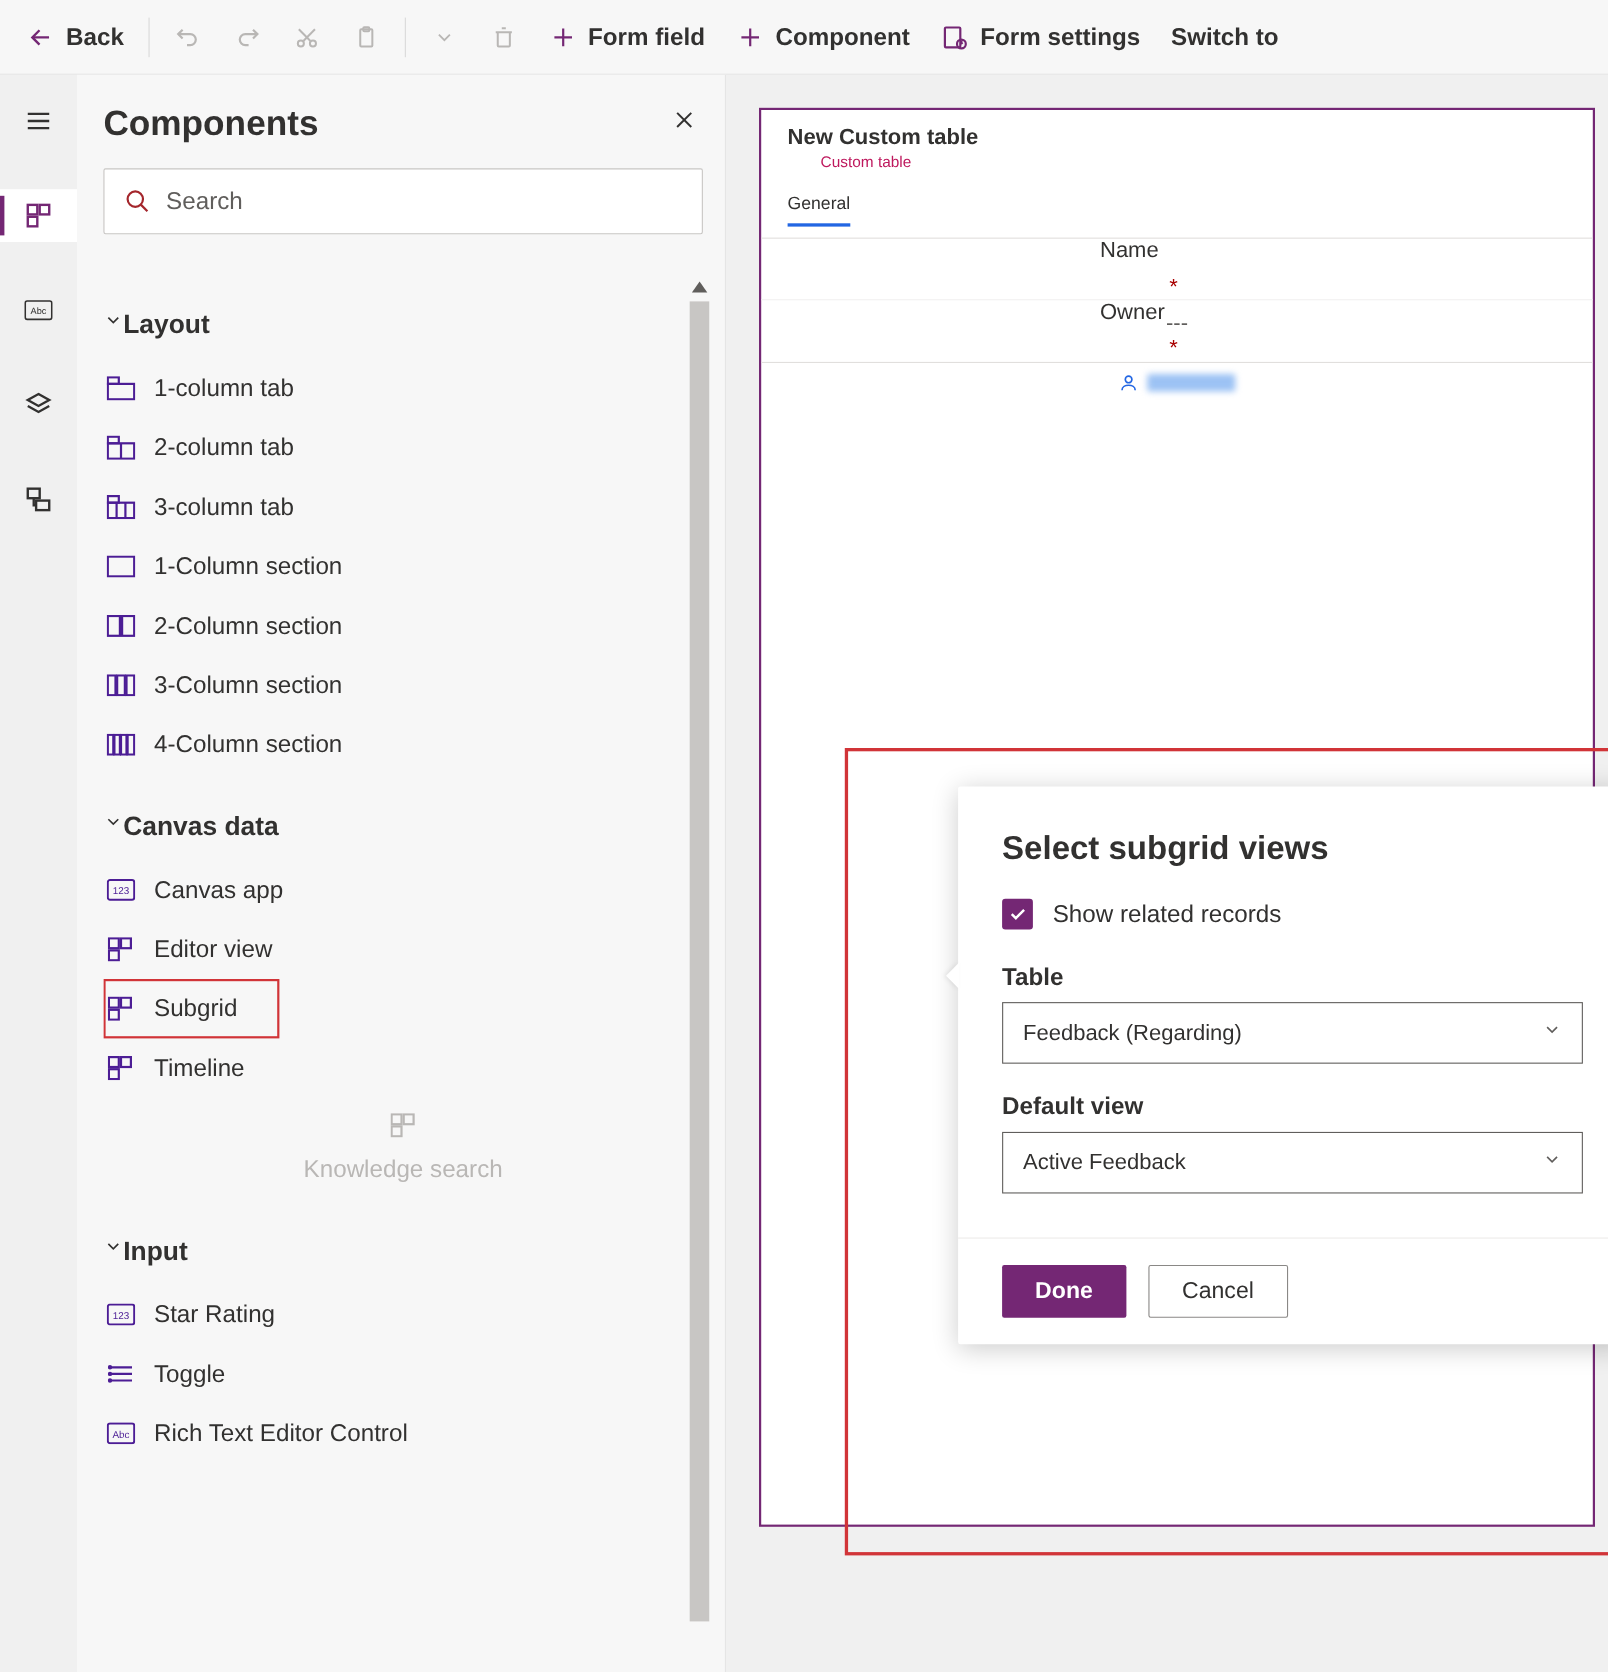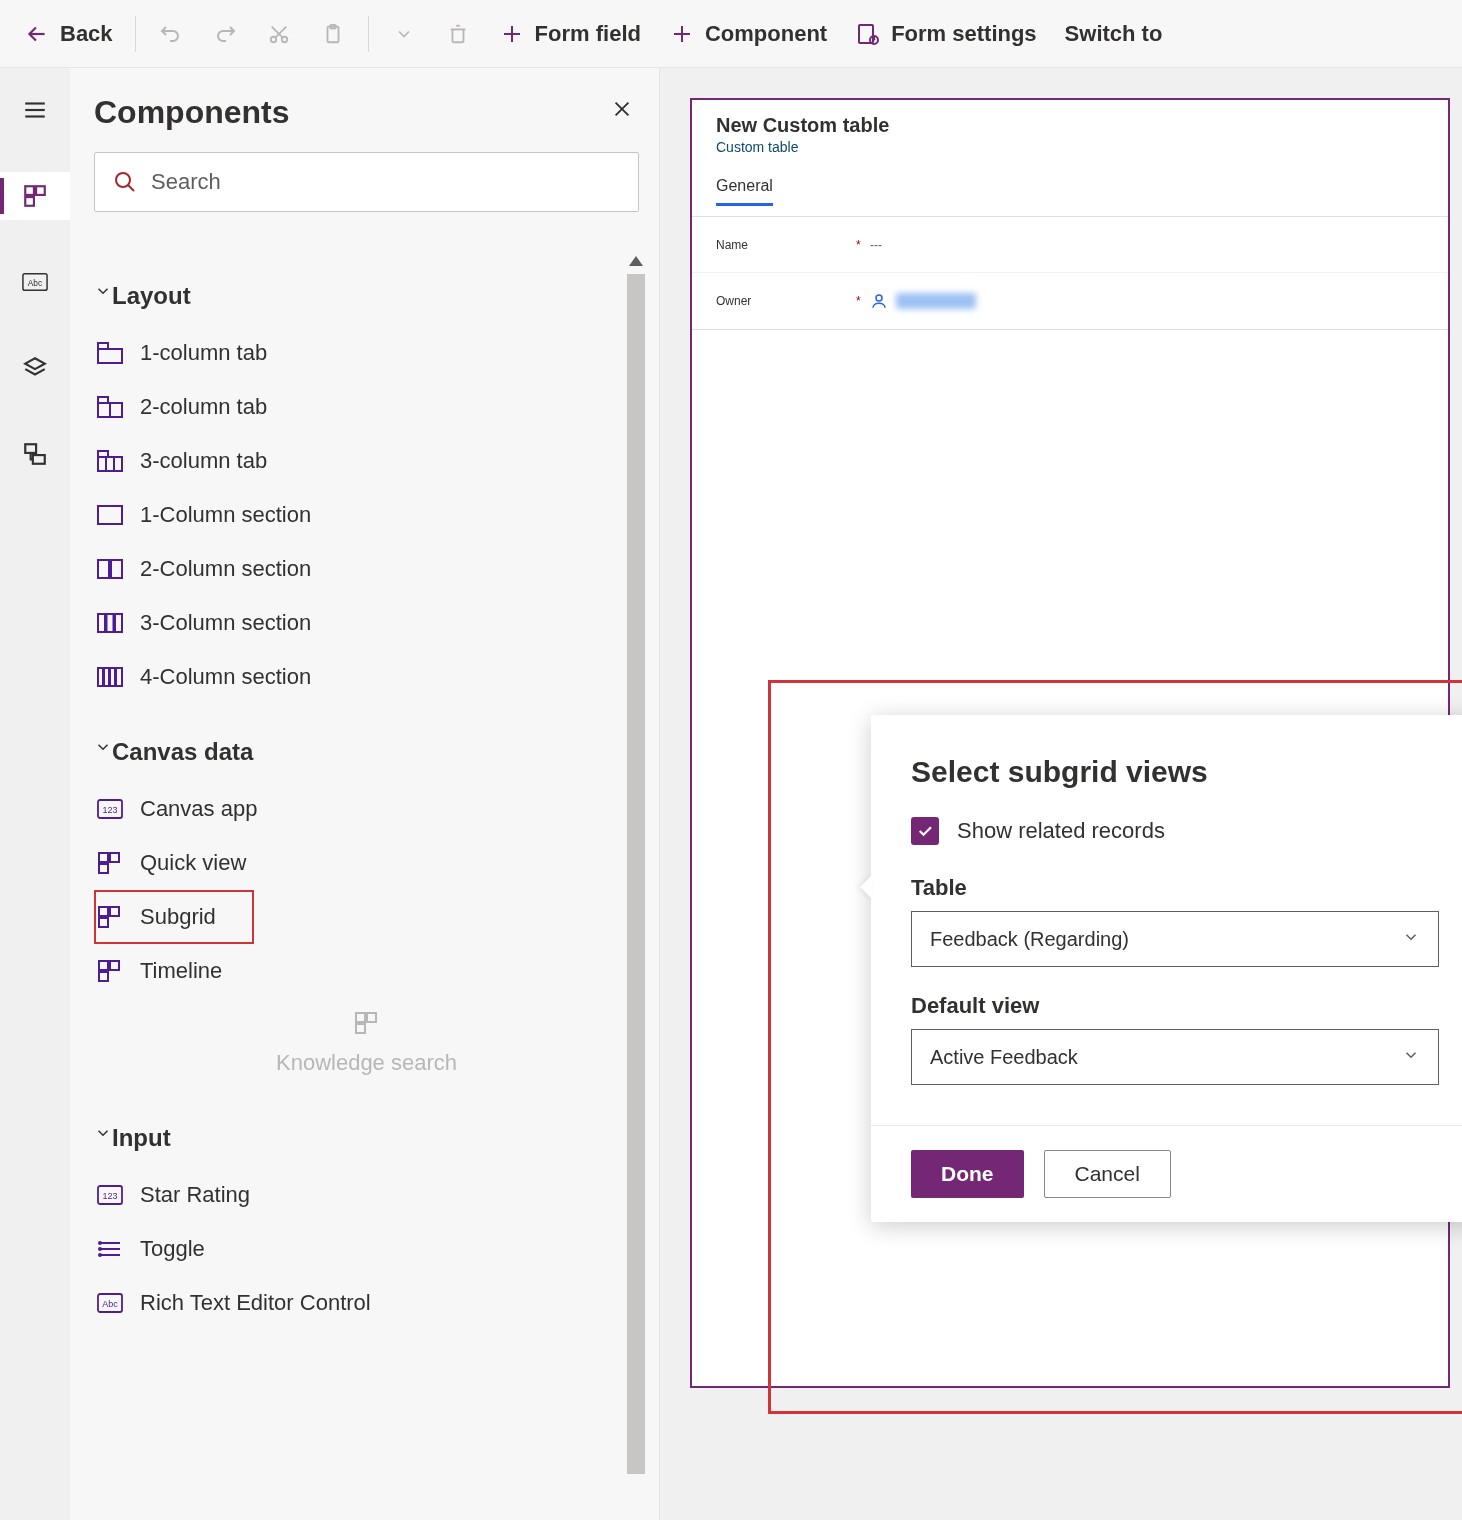--- a/index.html
+++ b/index.html
@@ -42,25 +42,25 @@
   .comp-item.disabled { color:#b9b7b5;flex-direction:column; }
   .comp-item .ci-icon { width:28px; height:22px; display:flex; align-items:center; justify-content:center; color:#4c1d95; }
   .comp-item.disabled .ci-icon { color:#b9b7b5; }
   .comp-item.highlight { outline:2px solid #d13438; outline-offset:-2px; padding-right:14px; width:160px; }
 
   
   .canvas-wrap { position:absolute; top:68px; left:660px; right:0; bottom:0; background:#f0f0f0; padding:30px 0 0 30px; }
   .form-card { width:760px; min-height:1290px; background:#fff; border:2px solid #742774; position:relative; }
   .form-head { padding:14px 24px 6px 24px; }
   .form-title { font-size:20px; font-weight:600; }
-  .form-sub { font-size:14px; color:#0c4a6e; margin-top:2px; }
+  .form-sub { font-size:14px; color:#be185d; margin-top:2px;margin-left:30px; }
   .form-tabs { padding:0 24px; margin-top:12px; }
   .form-tab { display:inline-block; font-size:16px; padding:4px 0 8px 0; border-bottom:3px solid #2266e3; font-weight:400; }
   .field-block { border-top:1px solid #e1dfdd; border-bottom:1px solid #e1dfdd; margin-top:10px; }
-  .field-row { display:flex; align-items:center; height:56px; border-bottom:1px solid #f2f1f0; padding:0 24px; font-size:12px; }
+  .field-row { display:flex; align-items:center; height:56px; border-bottom:1px solid #f2f1f0; padding:0 24px; gap:10px; font-size:20px;flex-direction:column; }
   .field-row:last-child { border-bottom:none; }
   .field-label { width:140px; color:#323130; }
   .req-star { color:#a80000; width:14px; }
   .field-val { color:#605e5c; }
   .owner-chip { display:flex; align-items:center; gap:8px; }
   .owner-chip svg { color:#2266e3; }
   .owner-blur { width:80px; height:16px; background:#9cc2f4; filter:blur(3px); border-radius:2px; }
 
 
   
@@ -333,21 +333,21 @@
         <span>Canvas app</span>
       </div>
       <div class="comp-item">
         <span class="ci-icon">
             <svg width="24" height="22" viewBox="0 0 24 22" fill="none" stroke="currentColor" stroke-width="2">
               <rect x="1" y="1" width="9" height="9"></rect>
               <rect x="12" y="1" width="9" height="9"></rect>
               <rect x="1" y="12" width="9" height="9"></rect>
             </svg>
           </span>
-        <span>Quick view</span>
+        <span>Editor view</span>
       </div>
       <div class="comp-item highlight">
         <span class="ci-icon">
             <svg width="24" height="22" viewBox="0 0 24 22" fill="none" stroke="currentColor" stroke-width="2">
               <rect x="1" y="1" width="9" height="9"></rect>
               <rect x="12" y="1" width="9" height="9"></rect>
               <rect x="1" y="12" width="9" height="9"></rect>
             </svg>
           </span>
         <span>Subgrid</span>

